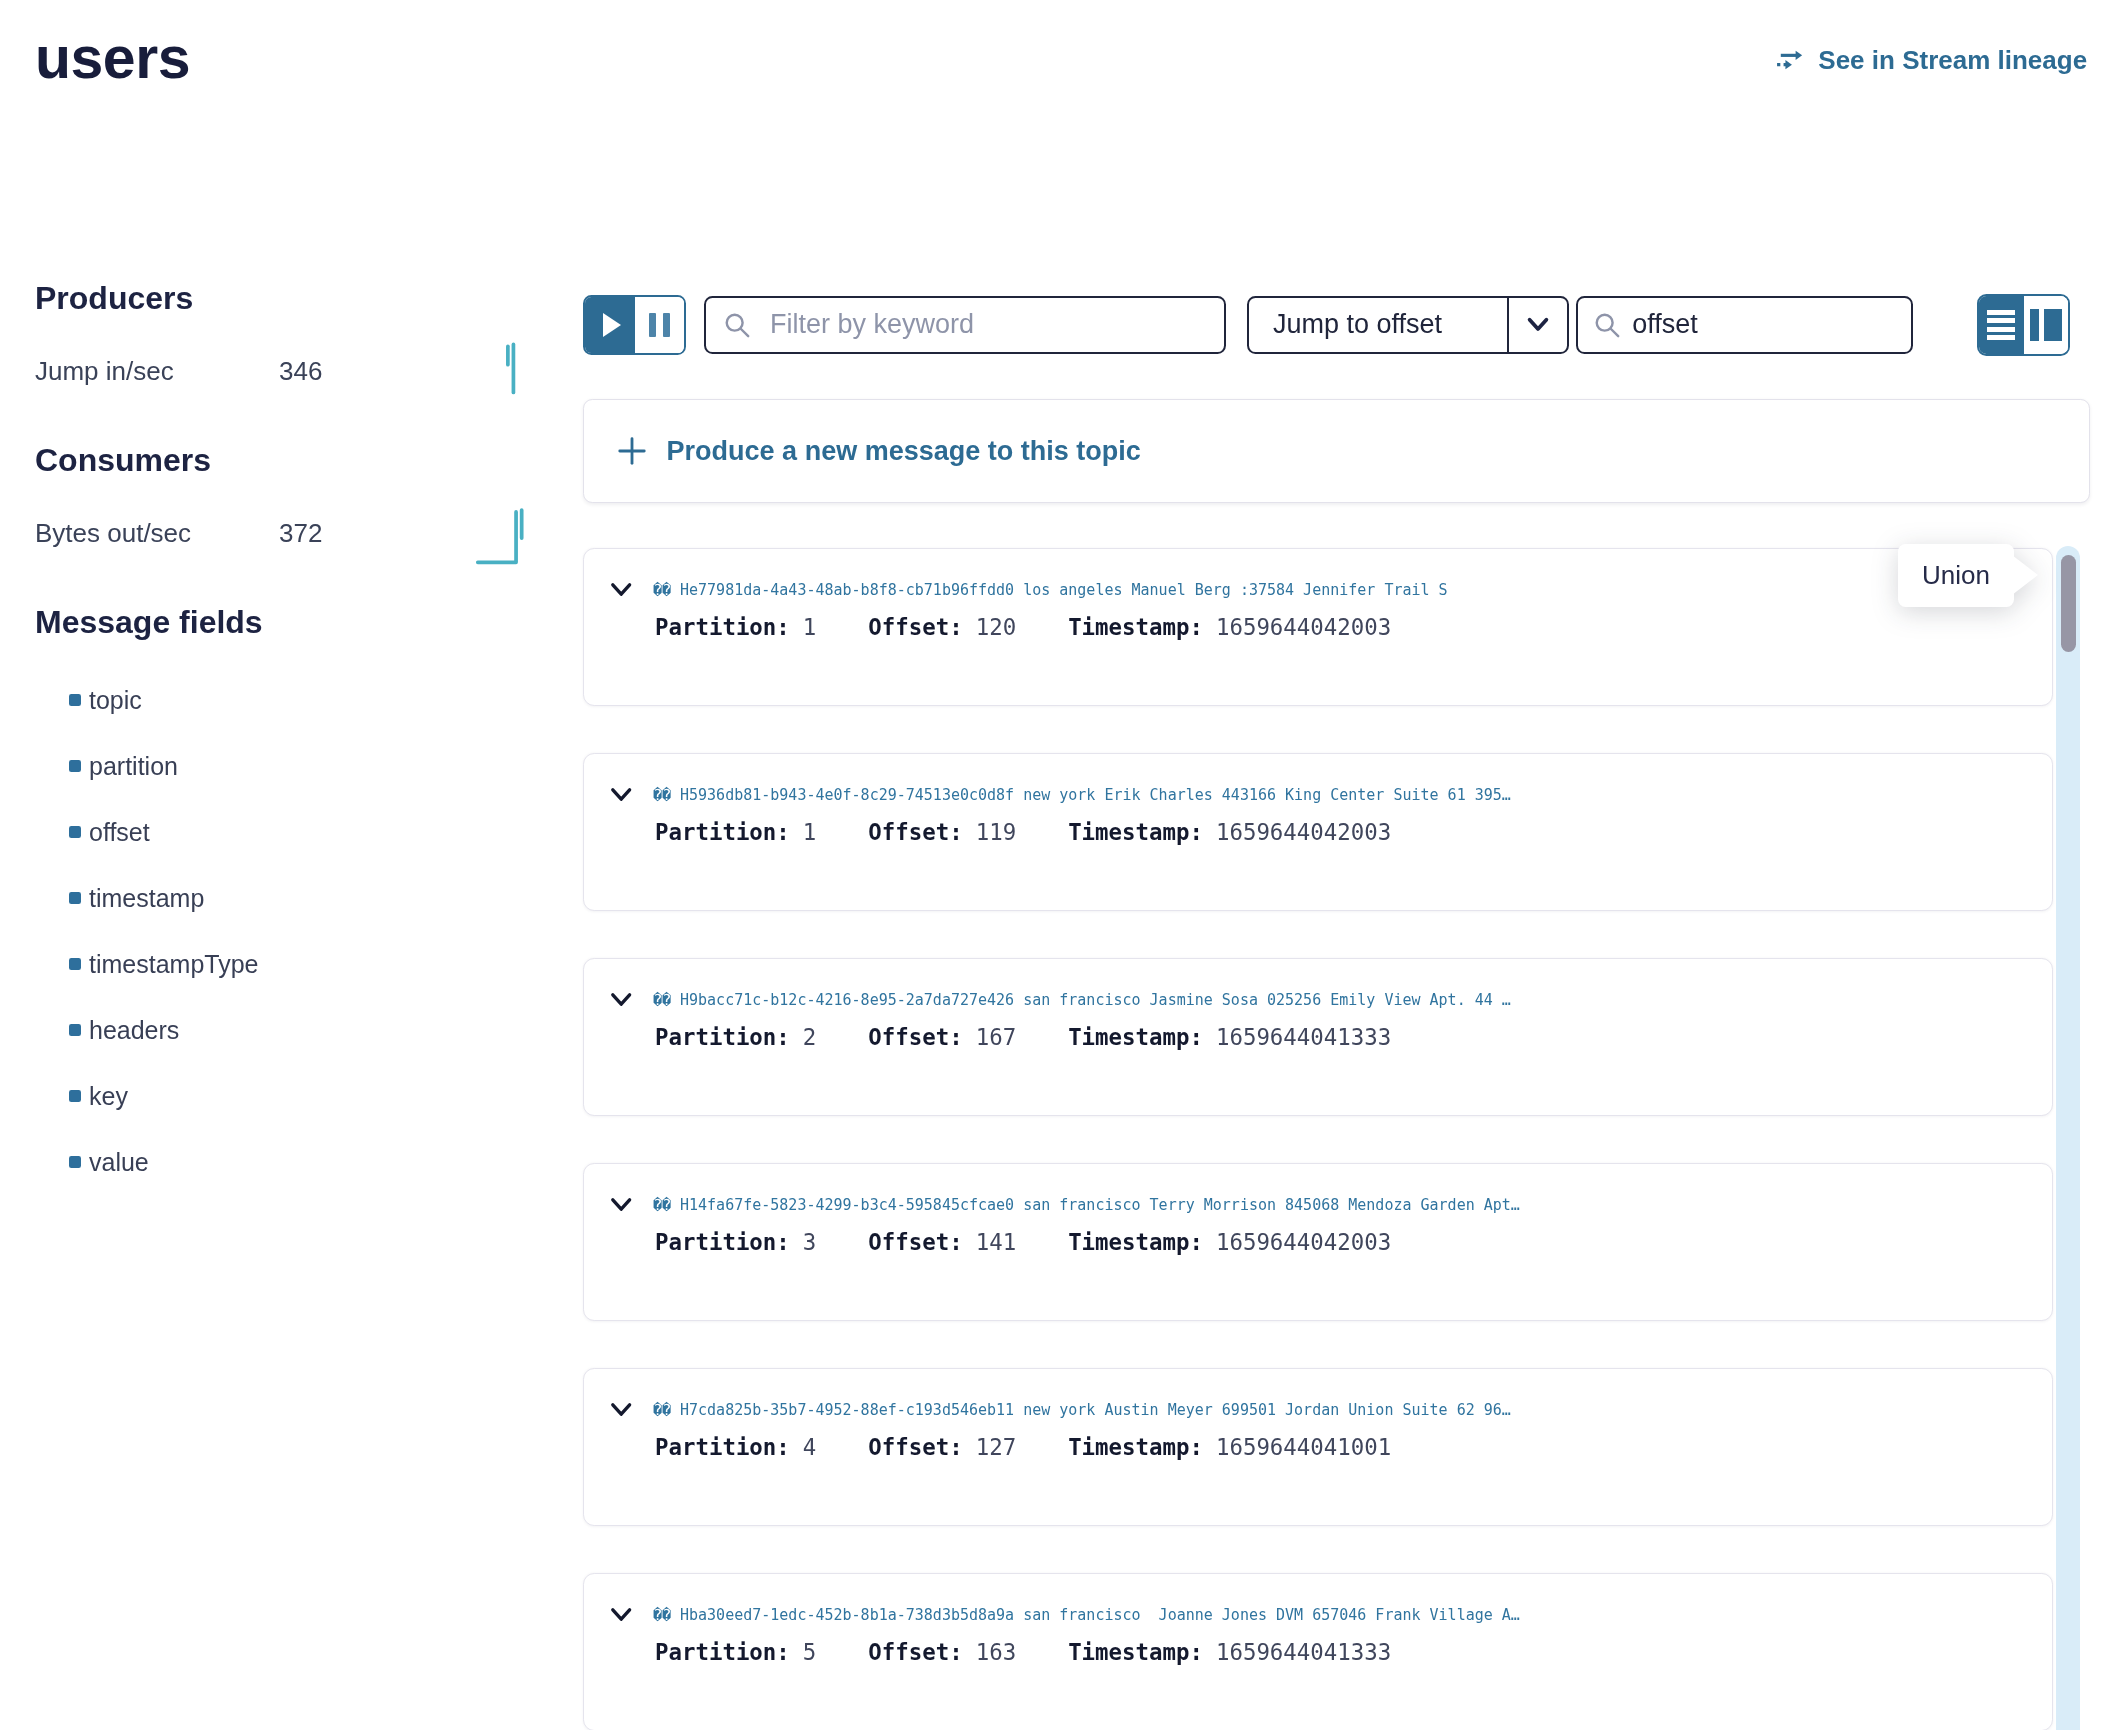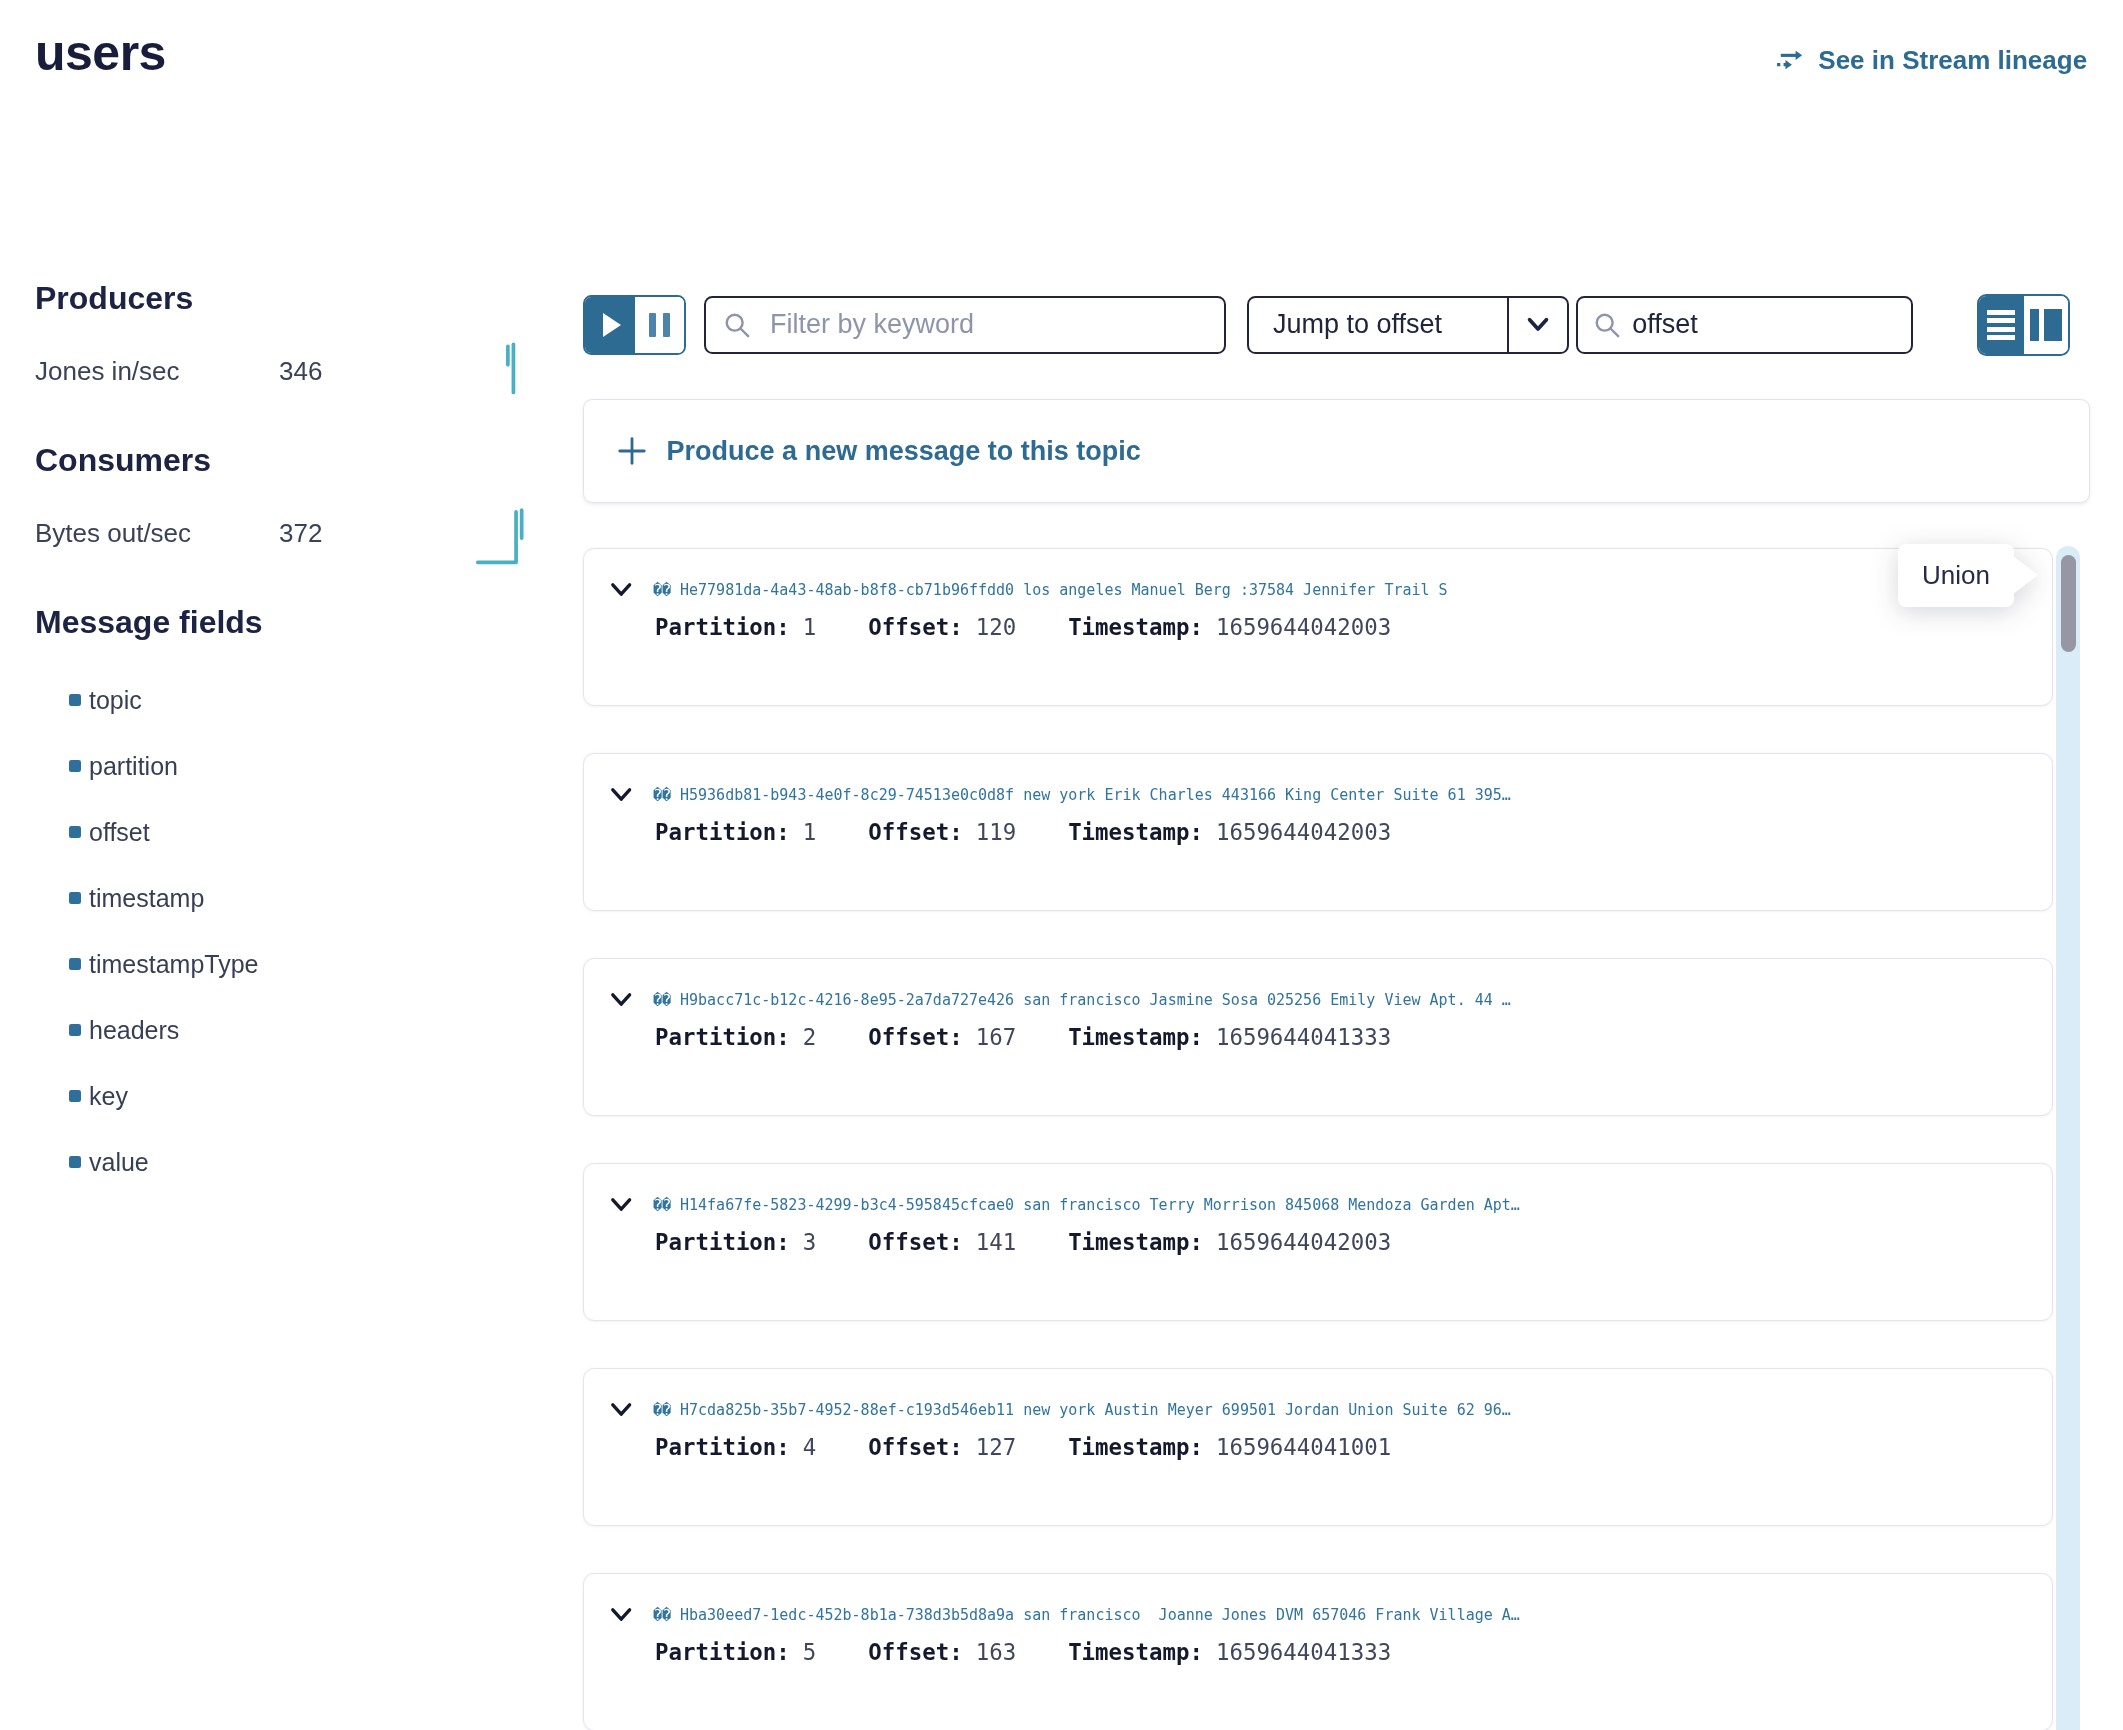--- a/index.html
+++ b/index.html
@@ -2,21 +2,21 @@
 <html style="font-size:15px"><head>
 <meta charset="utf-8">
 <style>
   * { margin:0; padding:0; box-sizing:border-box; }
   html,body { background:#fff; }
   body { font-family:"Liberation Sans","DejaVu Sans",sans-serif; color:#1d2342; }
   .page { position:relative; width:2124px; height:1730px; background:#fff; overflow:hidden; }
 
   
   .hdr { position:absolute; top:24px; left:35px; right:35px; height:75px; }
-  .title { font-size:50px; font-weight:700; color:#181d3b; letter-spacing:-0.5px; }
+  .title { font-size:59px; font-weight:700; color:#181d3b; letter-spacing:-0.5px; }
   .lineage { position:absolute; right:1.9px; top:20.5px; display:flex; align-items:center; gap:11.2px;
              color:#2d6b93; font-size:26px; font-weight:700; cursor:pointer; text-decoration:none; }
 
   
   .tabs { position:absolute; top:186px; left:35px; right:34px; height:56px; }
   .tabs-row { display:flex; gap:60px; }
   .tab { font-size:27px; font-weight:500; color:#3a79a4; padding:3.7px 1.9px 17px; position:relative; cursor:pointer; }
   .tab.active { color:#1d2342; font-weight:700; }
   .tabs-underline { position:absolute; left:0; right:0; top:45px; height:10.3px; background:#e4f1f9; }
   .tab.active::after { content:""; position:absolute; left:0; right:0; top:41px; height:14px; background:#2d6b93; z-index:1; }
@@ -114,21 +114,21 @@
         </svg>
       </span>
       <span>See in Stream lineage</span>
     </a>
   </div>
 
 
   <aside class="sidebar">
     <div class="side-h">Producers</div>
     <div class="stat-row">
-      <span class="stat-label">Jones in/sec</span>
+      <span class="stat-label">Jump in/sec</span>
       <span class="stat-value">346</span>
       <span class="spark">
         <svg width="37" height="65" viewBox="0 0 40 70">
           <g stroke="#49b0c3" stroke-width="4" fill="none" stroke-linecap="round">
             <path d="M21 62 L21 10"></path>
             <path d="M15 32 L15 12"></path>
           </g>
         </svg>
       </span>
     </div>

